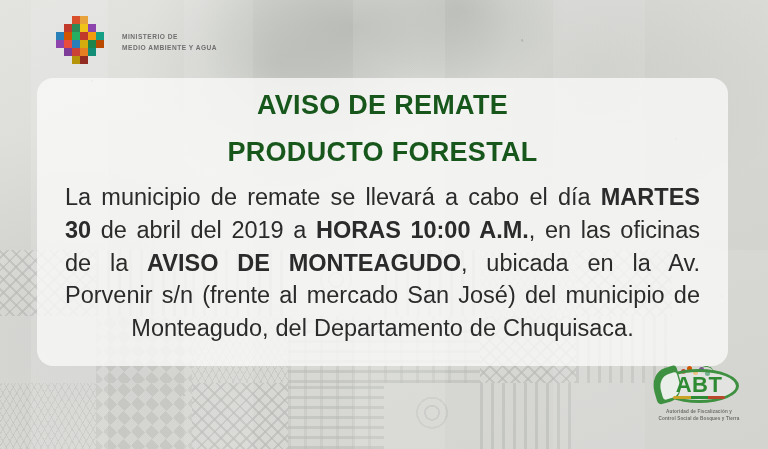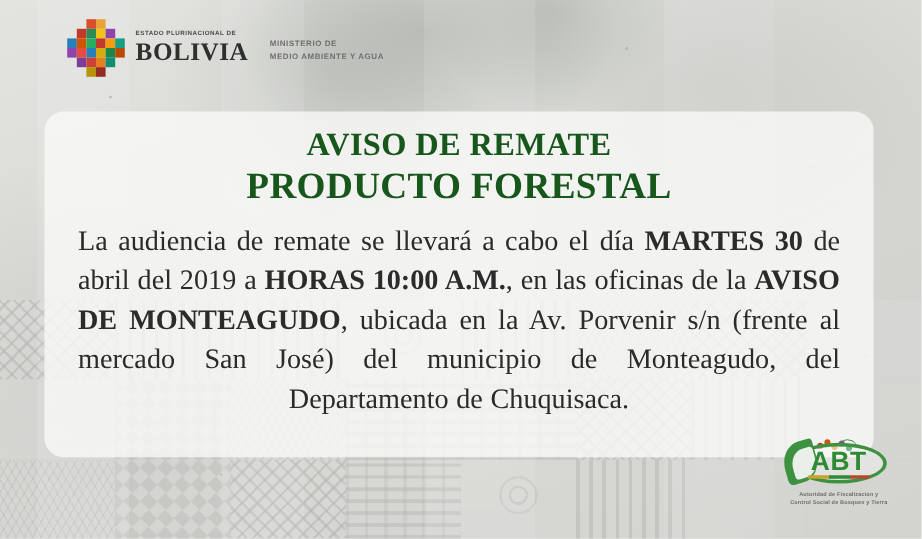--- a/index.html
+++ b/index.html
@@ -146,37 +146,36 @@
     font-size:6.6px; font-weight:700;
     letter-spacing:.5px; line-height:1.55;
     color:#6f6f6f; white-space:nowrap;
     align-self:center;
     padding-top:5px;
   }
 
   
   .card {
     position:absolute;
-    left:37px; top:93px;
+    left:37px; top:78px;
     width:691px; height:288px;
     background:rgba(249,249,247,.80);
     border-radius:16px;
     z-index:4;
-    font-family:Liberation Serif, serif;
   }
 
   .title-block {
     text-align:center;
     padding-top:12px;
     color:#18571c;
     font-weight:700;
     letter-spacing:.3px;
   }
   .title-line1 { font-size:27px; line-height:1.18; }
-  .title-line2 { font-size:31px; line-height:1.18; }
+  .title-line2 { font-size:27px; line-height:1.18;margin-top:15px; }
 
   .body-block {
     margin:12px 28px 0 28px;
     color:#2b2b2b;
     font-size:23.5px;
     line-height:1.40;
     text-align:justify;
     text-align-last:center;
     word-spacing:.5px;
   }
@@ -309,39 +308,35 @@
         <i style="left: 32px; top: 24px; background: rgb(30, 132, 73);"></i>
         <i style="left: 40px; top: 24px; background: rgb(186, 74, 0);"></i>
         <i style="left: 8px; top: 32px; background: rgb(125, 60, 152);"></i>
         <i style="left: 16px; top: 32px; background: rgb(203, 67, 53);"></i>
         <i style="left: 24px; top: 32px; background: rgb(230, 126, 34);"></i>
         <i style="left: 32px; top: 32px; background: rgb(19, 141, 117);"></i>
         <i style="left: 16px; top: 40px; background: rgb(183, 149, 11);"></i>
         <i style="left: 24px; top: 40px; background: rgb(146, 43, 33);"></i>
       </div>
 
-    <div class="brand-bolivia">
-      <div class="brand-kicker">ESTADO PLURINACIONAL DE</div>
-      <div class="brand-name">BOLIVIA</div>
-    </div>
 
     <div class="ministry">
       <div>MINISTERIO DE</div>
       <div>MEDIO AMBIENTE Y AGUA</div>
     </div>
   </div>
 
   <div class="card">
 
     <div class="title-block">
       <div class="title-line1">AVISO DE REMATE</div>
       <div class="title-line2">PRODUCTO FORESTAL</div>
     </div>
 
-    <p class="body-block"><span>La audiencia de remate se llevará a cabo el día </span><b>MARTES 30</b><span> de abril del 2019 a </span><b>HORAS 10:00 A.M.</b><span>, en las oficinas de la </span><b>AVISO DE MONTEAGUDO</b><span>, ubicada en la Av. Porvenir s/n (frente al mercado San José) del municipio de Monteagudo, del Departamento de Chuquisaca.</span></p>
+    <p class="body-block"><span>La municipio de remate se llevará a cabo el día </span><b>MARTES 30</b><span> de abril del 2019 a </span><b>HORAS 10:00 A.M.</b><span>, en las oficinas de la </span><b>AVISO DE MONTEAGUDO</b><span>, ubicada en la Av. Porvenir s/n (frente al mercado San José) del municipio de Monteagudo, del Departamento de Chuquisaca.</span></p>
   </div>
 
   <div class="abt">
     <div class="abt-mark">
       <div class="abt-berries" id="abt-berries">
           <i style="left: 0px; top: 4px; background: rgb(192, 57, 43);"></i>
           <i style="left: 6px; top: 1px; background: rgb(211, 84, 0);"></i>
           <i style="left: 12px; top: 5px; background: rgb(232, 163, 61);"></i>
           <i style="left: 18px; top: 2px; background: rgb(142, 68, 173);"></i>
           <i style="left: 24px; top: 6px; background: rgb(46, 139, 87);"></i>

